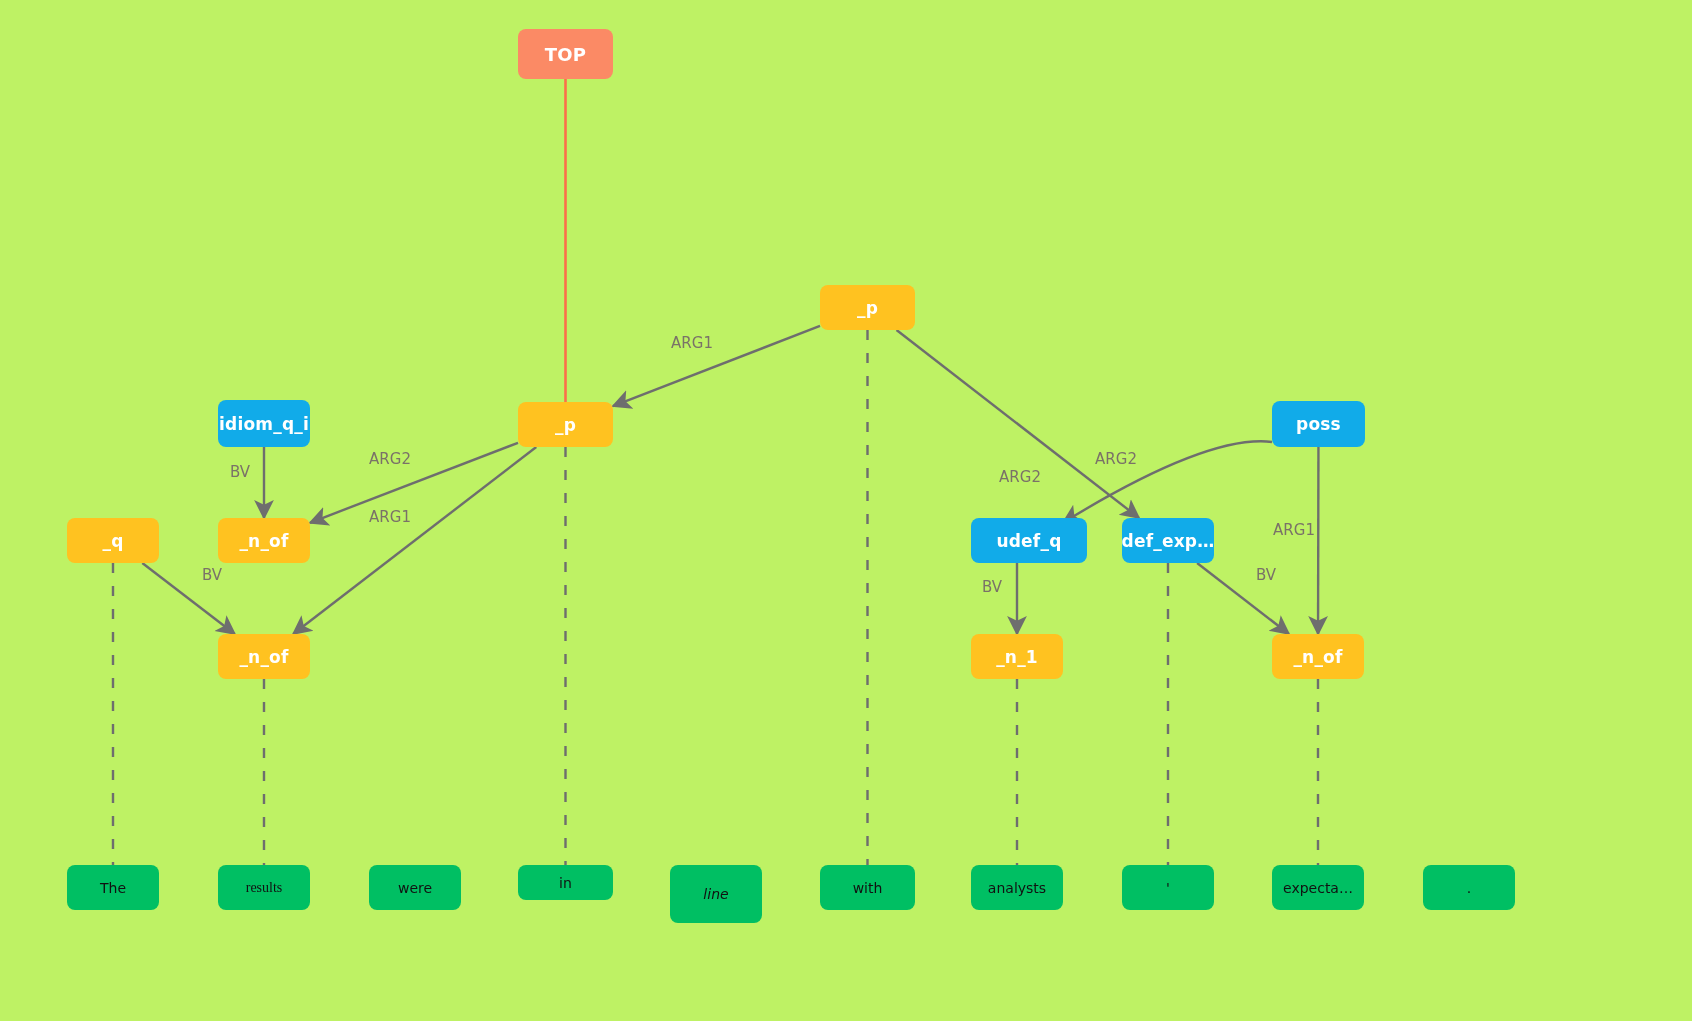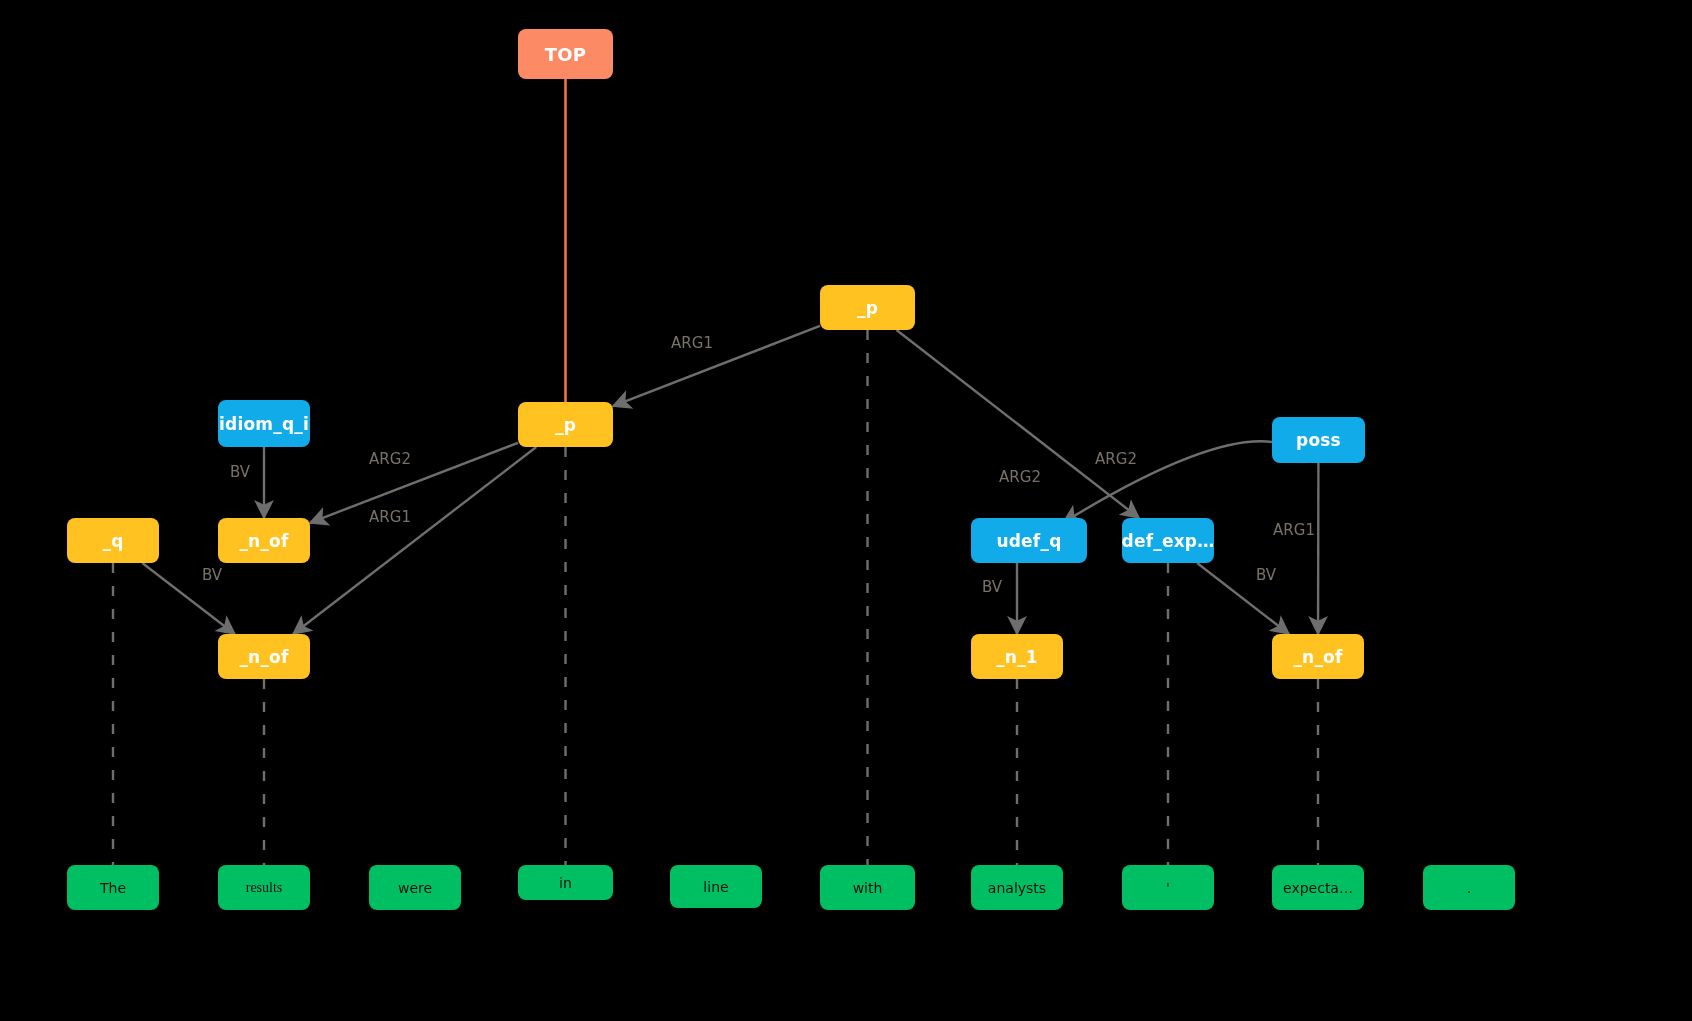--- a/index.html
+++ b/index.html
@@ -7,21 +7,21 @@
     padding: 0;
     background: #ffffff;
   }
   body {
     font-family: "DejaVu Sans", sans-serif;
   }
   #canvas {
     position: relative;
     width: 1692px;
     height: 1021px;
-    background: #000000;
+    background: #bef264;
     overflow: hidden;
   }
   #edges {
     position: absolute;
     left: 0;
     top: 0;
     width: 1692px;
     height: 1021px;
     pointer-events: none;
   }
@@ -105,35 +105,35 @@
         <line x1="1017" y1="679" x2="1017" y2="865" stroke="#6e6e6e" stroke-width="2.4" stroke-dasharray="10 13"></line>
         <line x1="1168" y1="563" x2="1168" y2="865" stroke="#6e6e6e" stroke-width="2.4" stroke-dasharray="10 13"></line>
         <line x1="1318" y1="679" x2="1318" y2="865" stroke="#6e6e6e" stroke-width="2.4" stroke-dasharray="10 13"></line>
       </g>
   </svg>
   <div id="node-layer">
       <div class="node node-top" style="left: 518px; top: 29px; width: 95px; height: 50px;">TOP</div>
       <div class="node node-pred" style="left: 820px; top: 285px; width: 95px; height: 45px;">_p</div>
       <div class="node node-quant" style="left: 218px; top: 400px; width: 92px; height: 47px;">idiom_q_i</div>
       <div class="node node-pred" style="left: 518px; top: 402px; width: 95px; height: 45px;">_p</div>
-      <div class="node node-quant" style="left: 1272px; top: 401px; width: 93px; height: 46px; margin-top: 16px;">poss</div>
+      <div class="node node-quant" style="left: 1272px; top: 401px; width: 93px; height: 46px;">poss</div>
       <div class="node node-pred" style="left: 67px; top: 518px; width: 92px; height: 45px;">_q</div>
       <div class="node node-pred" style="left: 218px; top: 518px; width: 92px; height: 45px;">_n_of</div>
       <div class="node node-quant" style="left: 971px; top: 518px; width: 116px; height: 45px;">udef_q</div>
       <div class="node node-quant" style="left: 1122px; top: 518px; width: 92px; height: 45px;">def_exp…</div>
       <div class="node node-pred" style="left: 218px; top: 634px; width: 92px; height: 45px;">_n_of</div>
       <div class="node node-pred" style="left: 971px; top: 634px; width: 92px; height: 45px;">_n_1</div>
       <div class="node node-pred" style="left: 1272px; top: 634px; width: 92px; height: 45px;">_n_of</div>
     </div>
   <div id="token-layer">
       <div class="token" style="left: 67px; top: 865px; width: 92px; height: 45px;">The</div>
       <div class="token" style="left: 218px; top: 865px; width: 92px; height: 45px; font-family: Liberation Serif, serif;">results</div>
       <div class="token" style="left: 369px; top: 865px; width: 92px; height: 45px;">were</div>
       <div class="token" style="left: 518px; top: 865px; width: 95px; height: 35px; text-align: center;">in</div>
-      <div class="token" style="left: 670px; top: 865px; width: 92px; height: 43px;">line</div>
+      <div class="token" style="left: 670px; top: 865px; width: 92px; height: 58px; font-style: italic;">line</div>
       <div class="token" style="left: 820px; top: 865px; width: 95px; height: 45px;">with</div>
       <div class="token" style="left: 971px; top: 865px; width: 92px; height: 45px;">analysts</div>
       <div class="token" style="left: 1122px; top: 865px; width: 92px; height: 45px;">'</div>
       <div class="token" style="left: 1272px; top: 865px; width: 92px; height: 45px;">expecta…</div>
       <div class="token" style="left: 1423px; top: 865px; width: 92px; height: 45px;">.</div>
     </div>
   <div id="label-layer">
       <div class="edge-label" style="left: 692px; top: 343px;">ARG1</div>
       <div class="edge-label" style="left: 240px; top: 472px;">BV</div>
       <div class="edge-label" style="left: 390px; top: 459px;">ARG2</div>

